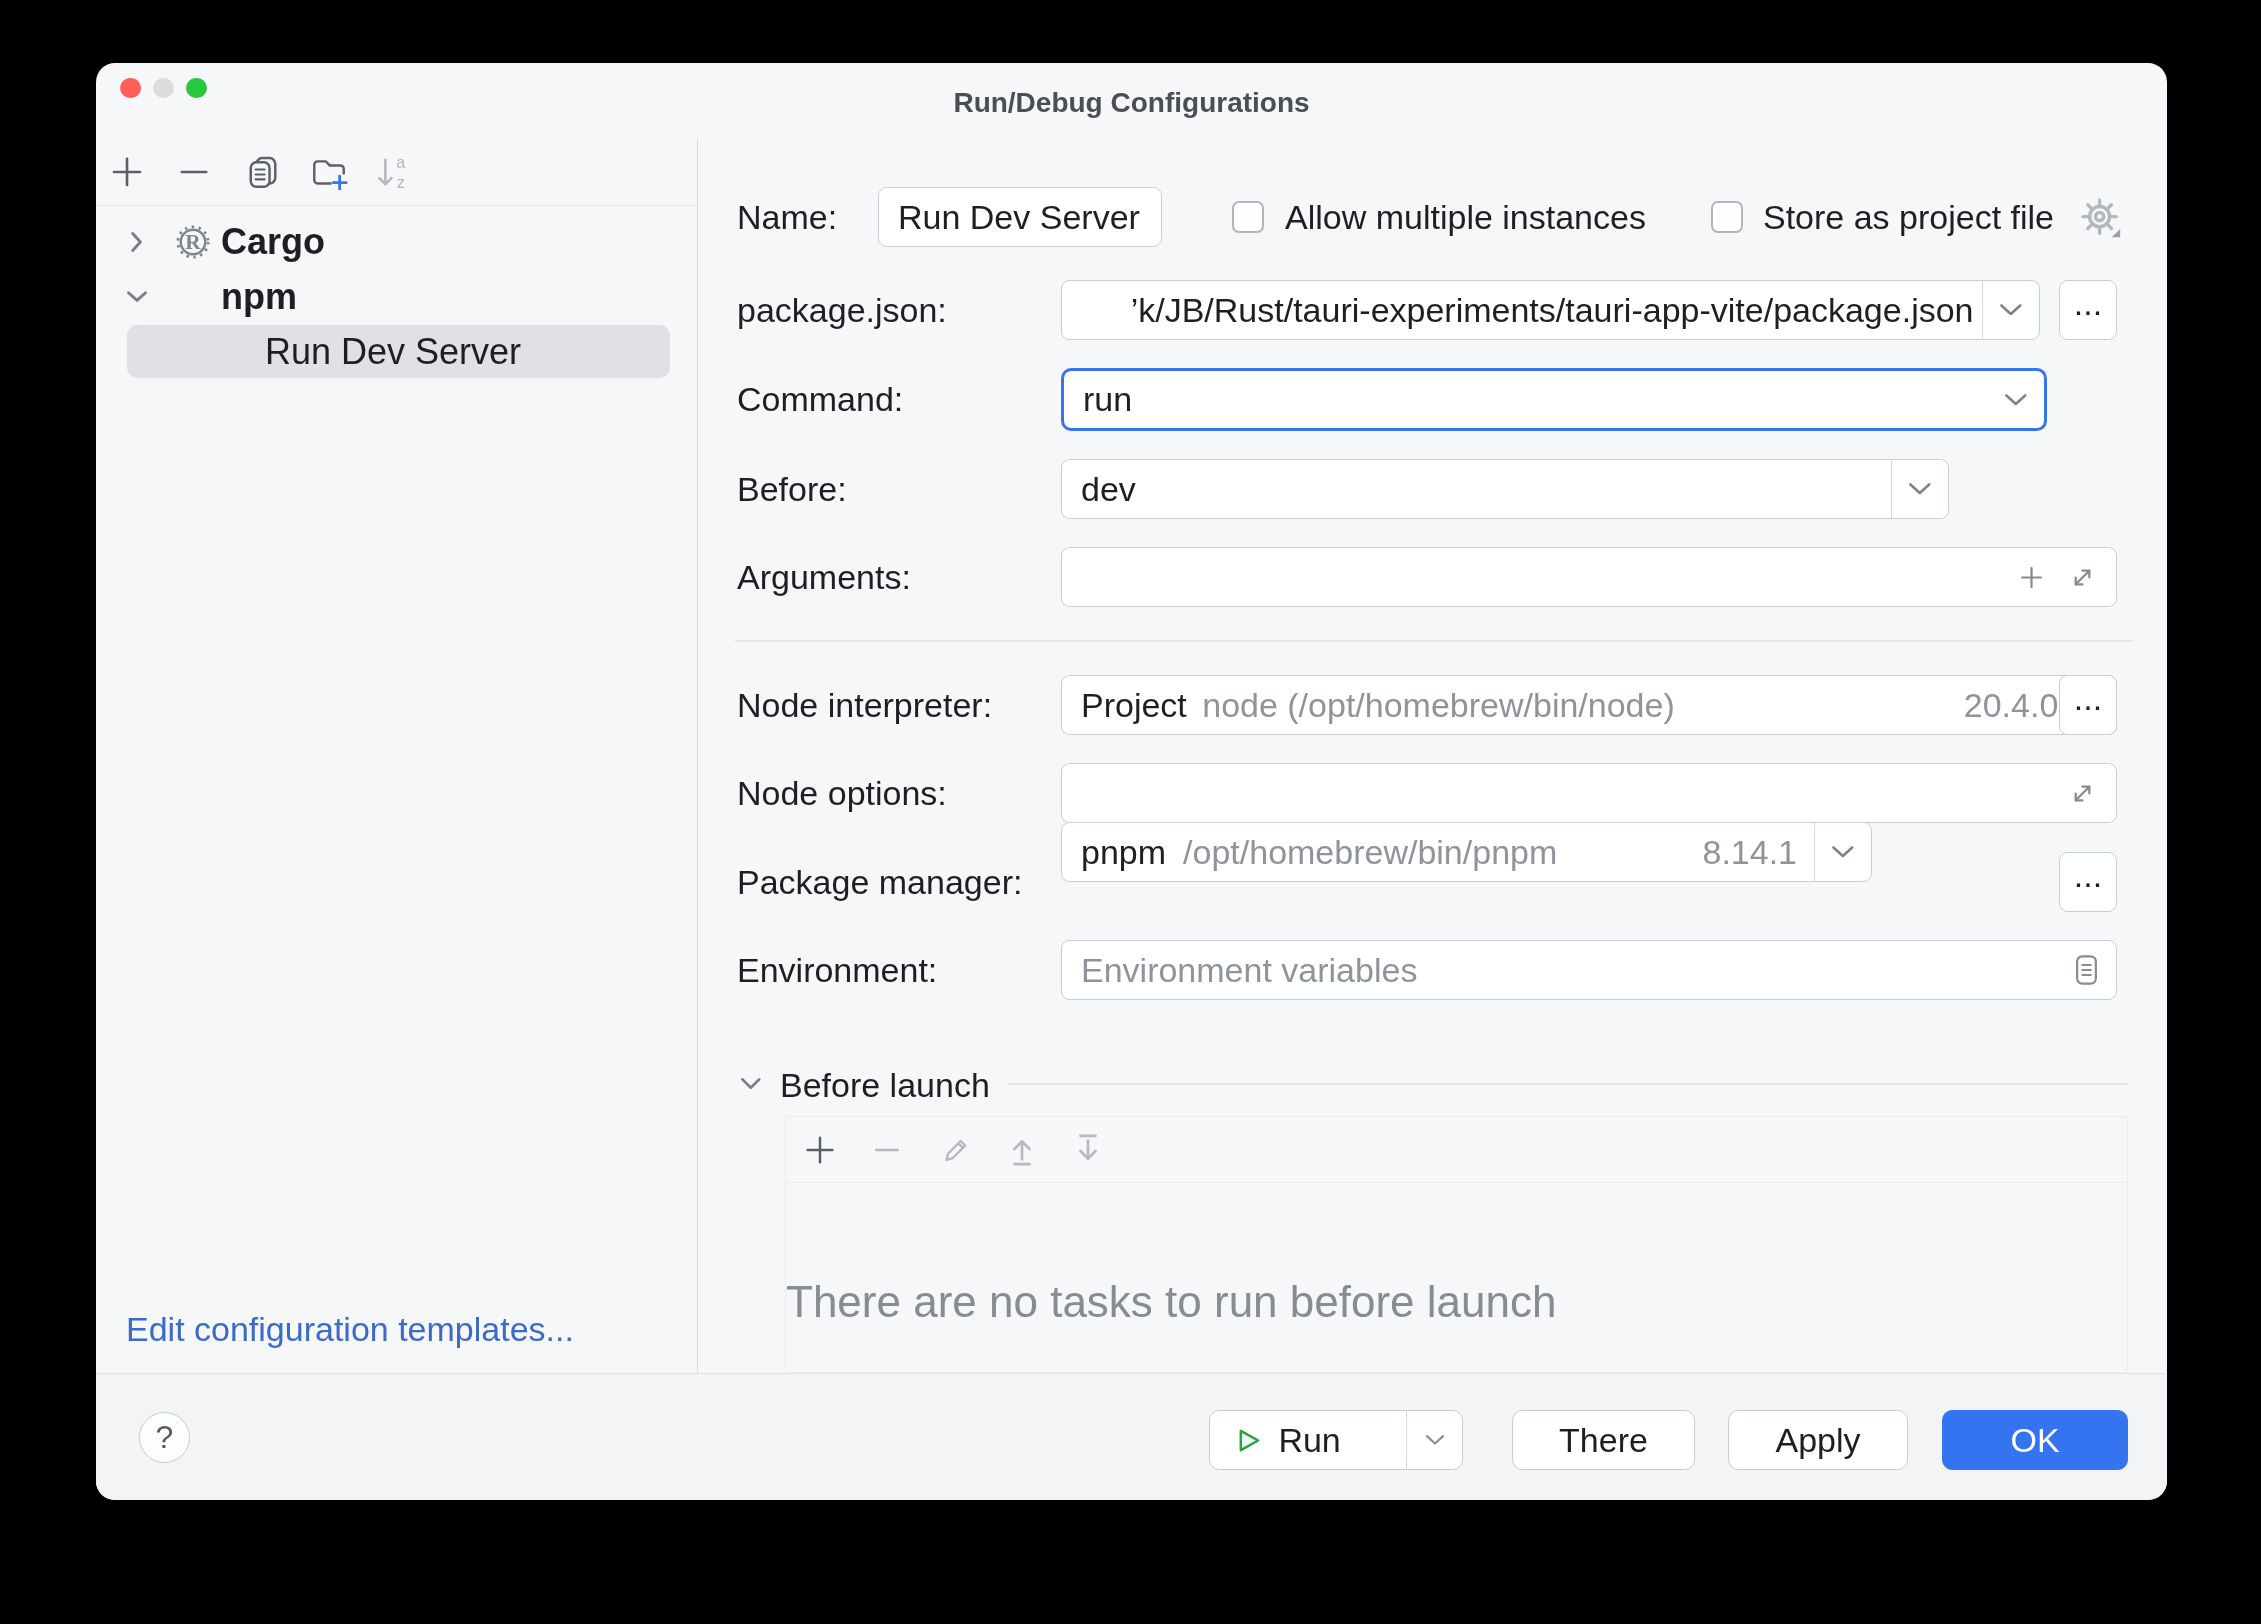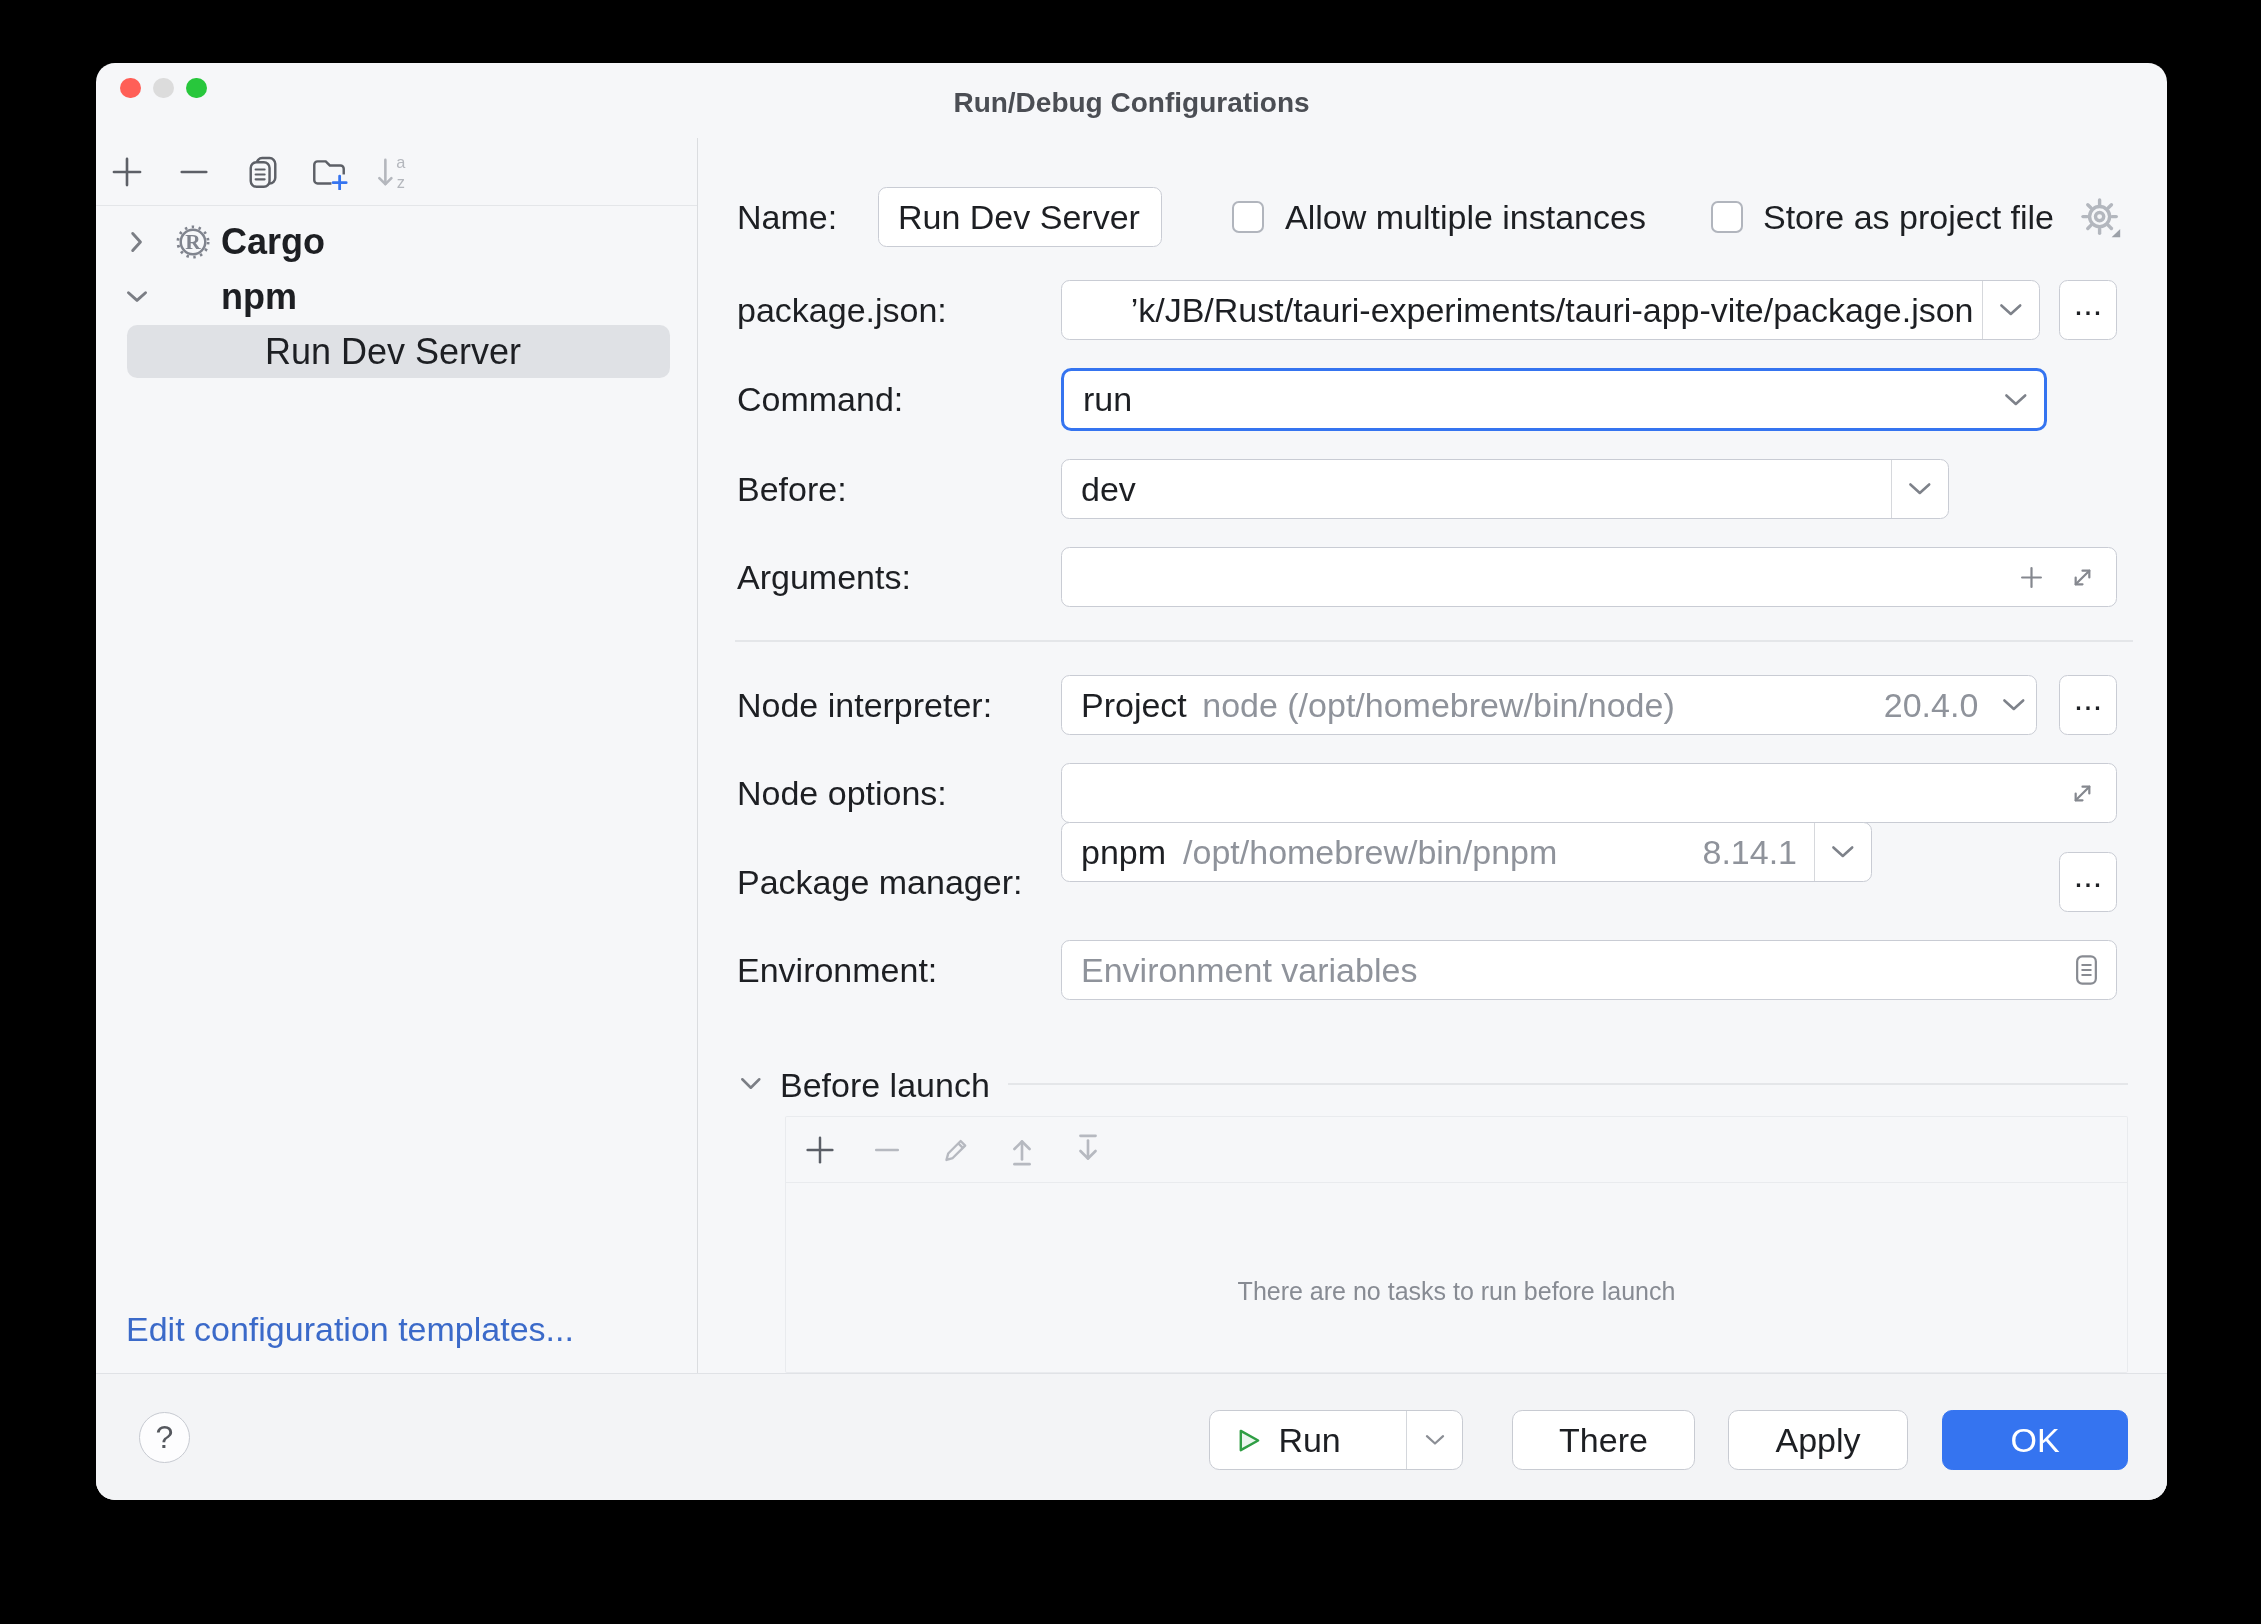--- a/index.html
+++ b/index.html
@@ -53,21 +53,21 @@
   .clip-left .inner{direction:ltr;unicode-bidi:embed;}
   .ficons{margin-left:auto;display:flex;align-items:center;gap:22px;padding-right:19px;flex:none;}
   
   .bl-chev{position:absolute;left:38px;top:937px;width:25.6px;height:17px;}
   .bl-title{position:absolute;left:80px;top:923px;line-height:48px;font-size:34px;}
   .bl-line{position:absolute;left:308px;top:945px;width:1120px;height:1.7px;background:#e4e6e9;}
   .bl-panel{position:absolute;left:85px;top:978px;width:1343px;height:257px;border:1.7px solid #e9ebee;
             box-sizing:border-box;border-radius:1.7px;}
   .bl-toolbar{position:absolute;top:0;left:0;right:0;height:65px;border-bottom:1.7px solid #e9ebee;}
   .blt{position:absolute;top:13.7px;width:38px;height:38px;display:flex;align-items:center;justify-content:center;}
-  .bl-empty{position:absolute;left:0;right:0;top:160px;text-align:center;font-size:25px;color:#878b93;}
+  .bl-empty{position:absolute;left:0;right:0;top:160px;text-align:left;font-size:44px;color:#878b93;}
   
   .footer{position:absolute;left:0;bottom:0;width:100%;height:127px;background:#f3f4f6;border-top:1.7px solid #e0e2e6;box-sizing:border-box;}
   .help{position:absolute;left:43px;top:38px;width:51px;height:51px;border:1.7px solid #c7cad1;border-radius:50%;
         background:#fdfdfe;box-sizing:border-box;display:flex;align-items:center;justify-content:center;
         font-size:32px;color:#55585e;cursor:pointer;}
   .btn{position:absolute;top:36px;height:60px;background:#fff;border:1.7px solid #c8cbd2;border-radius:10.2px;
        box-sizing:border-box;display:flex;align-items:center;justify-content:center;font-size:34px;cursor:pointer;}
   .btn.run{left:1113px;width:254px;justify-content:flex-start;padding-left:24px;}
   .btn.cancel{left:1416px;width:183px;}
   .btn.apply{left:1632px;width:180px;}
@@ -245,21 +245,21 @@
               <polyline points="17,9 25,9 25,17"></polyline>
               <polyline points="17,25 9,25 9,17"></polyline>
             </g>
           </svg>
       </div>
     </div>
 
     <div class="sep"></div>
 
     <span class="flabel" style="top:537px">Node interpreter:</span>
-    <div class="field" style="left:361px;top:537px;width:976px">
+    <div class="field" style="left:361px;top:537px;width:1056px">
       <span class="txt">Project</span>
       <span class="txt gray" style="padding-left:15.4px">node (/opt/homebrew/bin/node)</span>
       <span class="gray" style="margin-left:auto;padding-right:13.7px">20.4.0</span>
       <div class="chevcell noline" style="margin-left:0;width:44px">
         <svg width="25.6" height="15.4" viewBox="0 0 30 18">
             <polyline points="4,4 15,14 26,4" fill="none" stroke="#7e828a" stroke-width="3" stroke-linecap="round" stroke-linejoin="round"></polyline>
           </svg>
       </div>
     </div>
     <div class="more-btn" style="top:537px">...</div>

